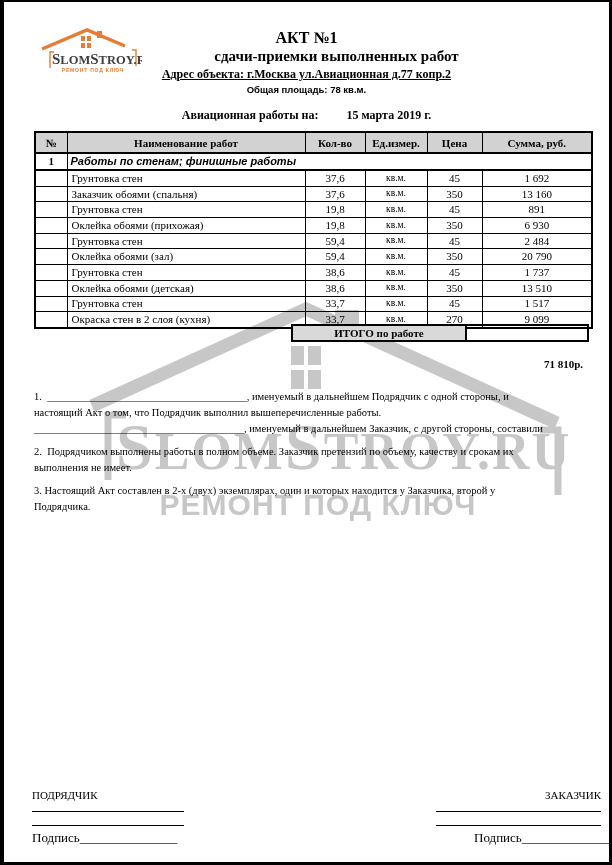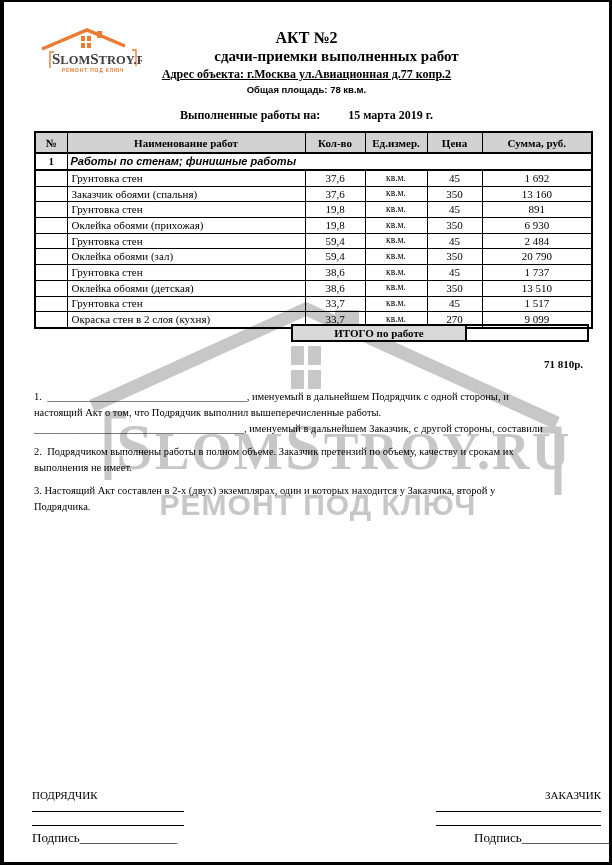--- a/index.html
+++ b/index.html
@@ -89,26 +89,26 @@
       <rect x="60" y="7" width="5" height="7"></rect>
       <rect x="44" y="12" width="4" height="5"></rect>
       <rect x="50" y="12" width="4" height="5"></rect>
       <rect x="44" y="19" width="4" height="5"></rect>
       <rect x="50" y="19" width="4" height="5"></rect>
     </g>
     <text x="15" y="40" font-family="Liberation Serif, serif" font-weight="bold" font-size="12.5" fill="#3F3F3F"><tspan font-size="15">S</tspan><tspan>LOM</tspan><tspan font-size="15">S</tspan><tspan>TROY.RU</tspan></text>
     <text x="56" y="48" text-anchor="middle" font-family="Liberation Sans, sans-serif" font-weight="bold" font-size="5" letter-spacing="0.8" fill="#E97C35">РЕМОНТ ПОД КЛЮЧ</text>
   </svg>
 
-  <div class="layer doc-title">АКТ №2</div>
+  <div class="layer doc-title">АКТ №1</div>
   <div class="layer doc-subtitle">сдачи-приемки выполненных работ</div>
   <div class="layer doc-address">Адрес объекта: г.Москва ул.Авиационная д.77 копр.2</div>
   <div class="layer doc-area">Общая площадь: 78 кв.м.</div>
   <div class="layer works-line">
-    <span>Выполненные работы на:</span>
+    <span>Авиационная работы на:</span>
     <span>15 марта 2019 г.</span>
   </div>
 
   <table class="works-table">
     <colgroup>
       <col style="width:32px">
         <col style="width:238px">
         <col style="width:60px">
       <col style="width:62px">
         <col style="width:55px">

